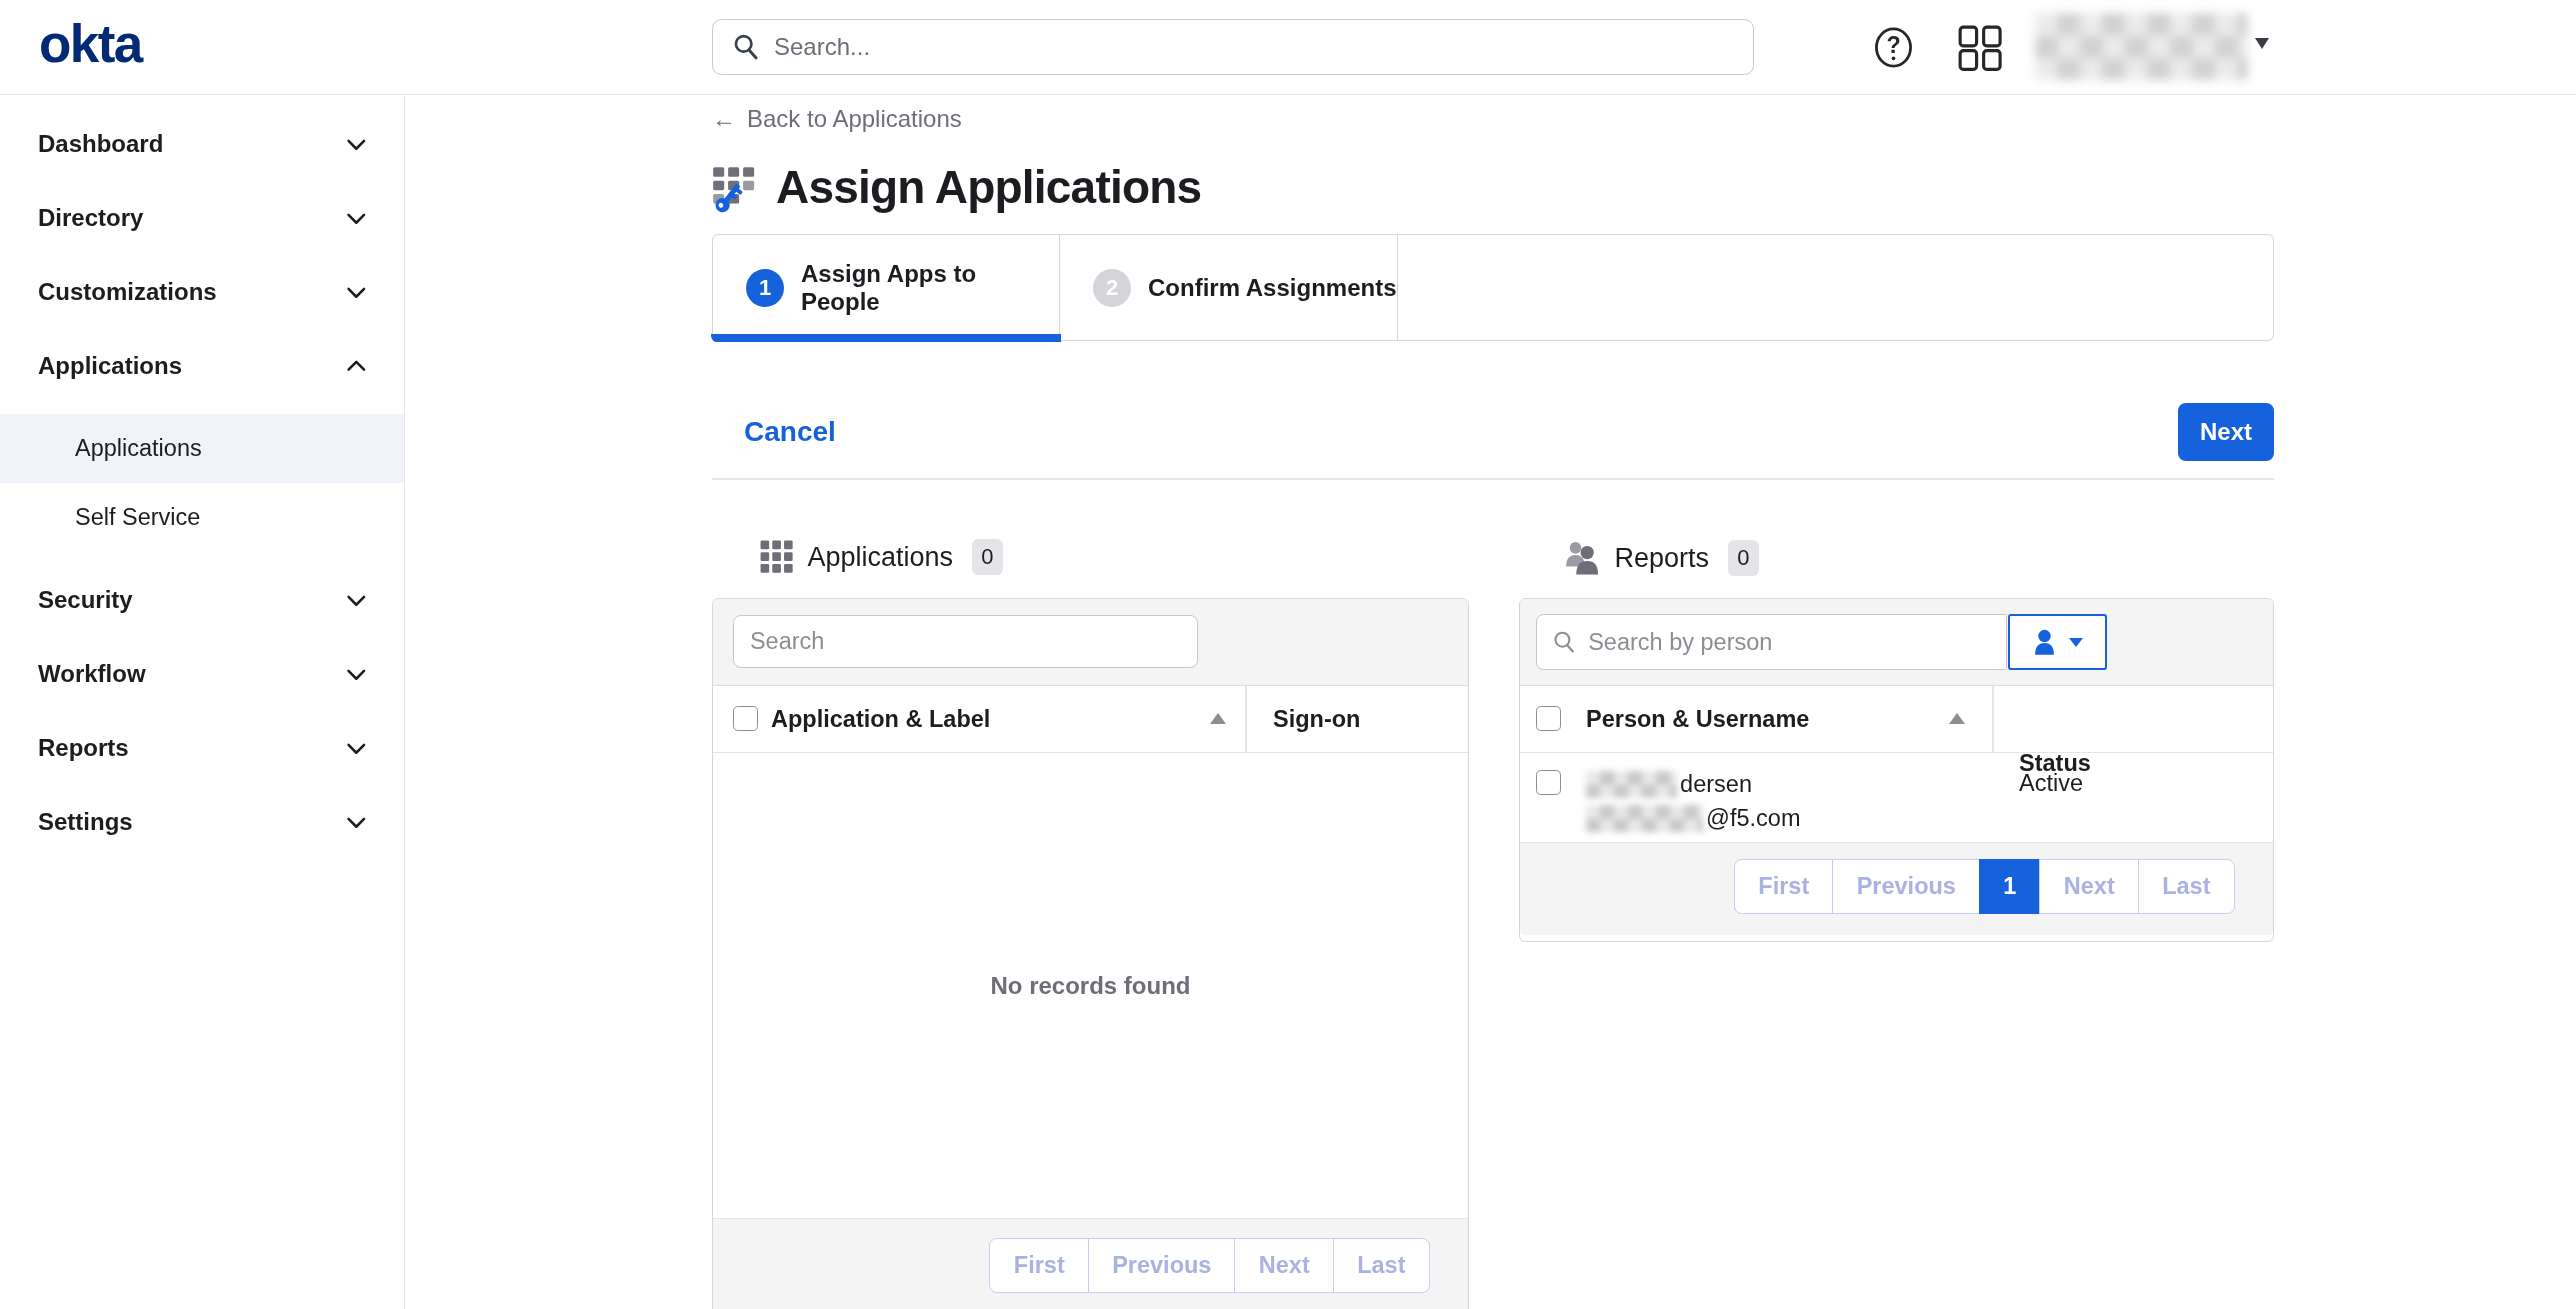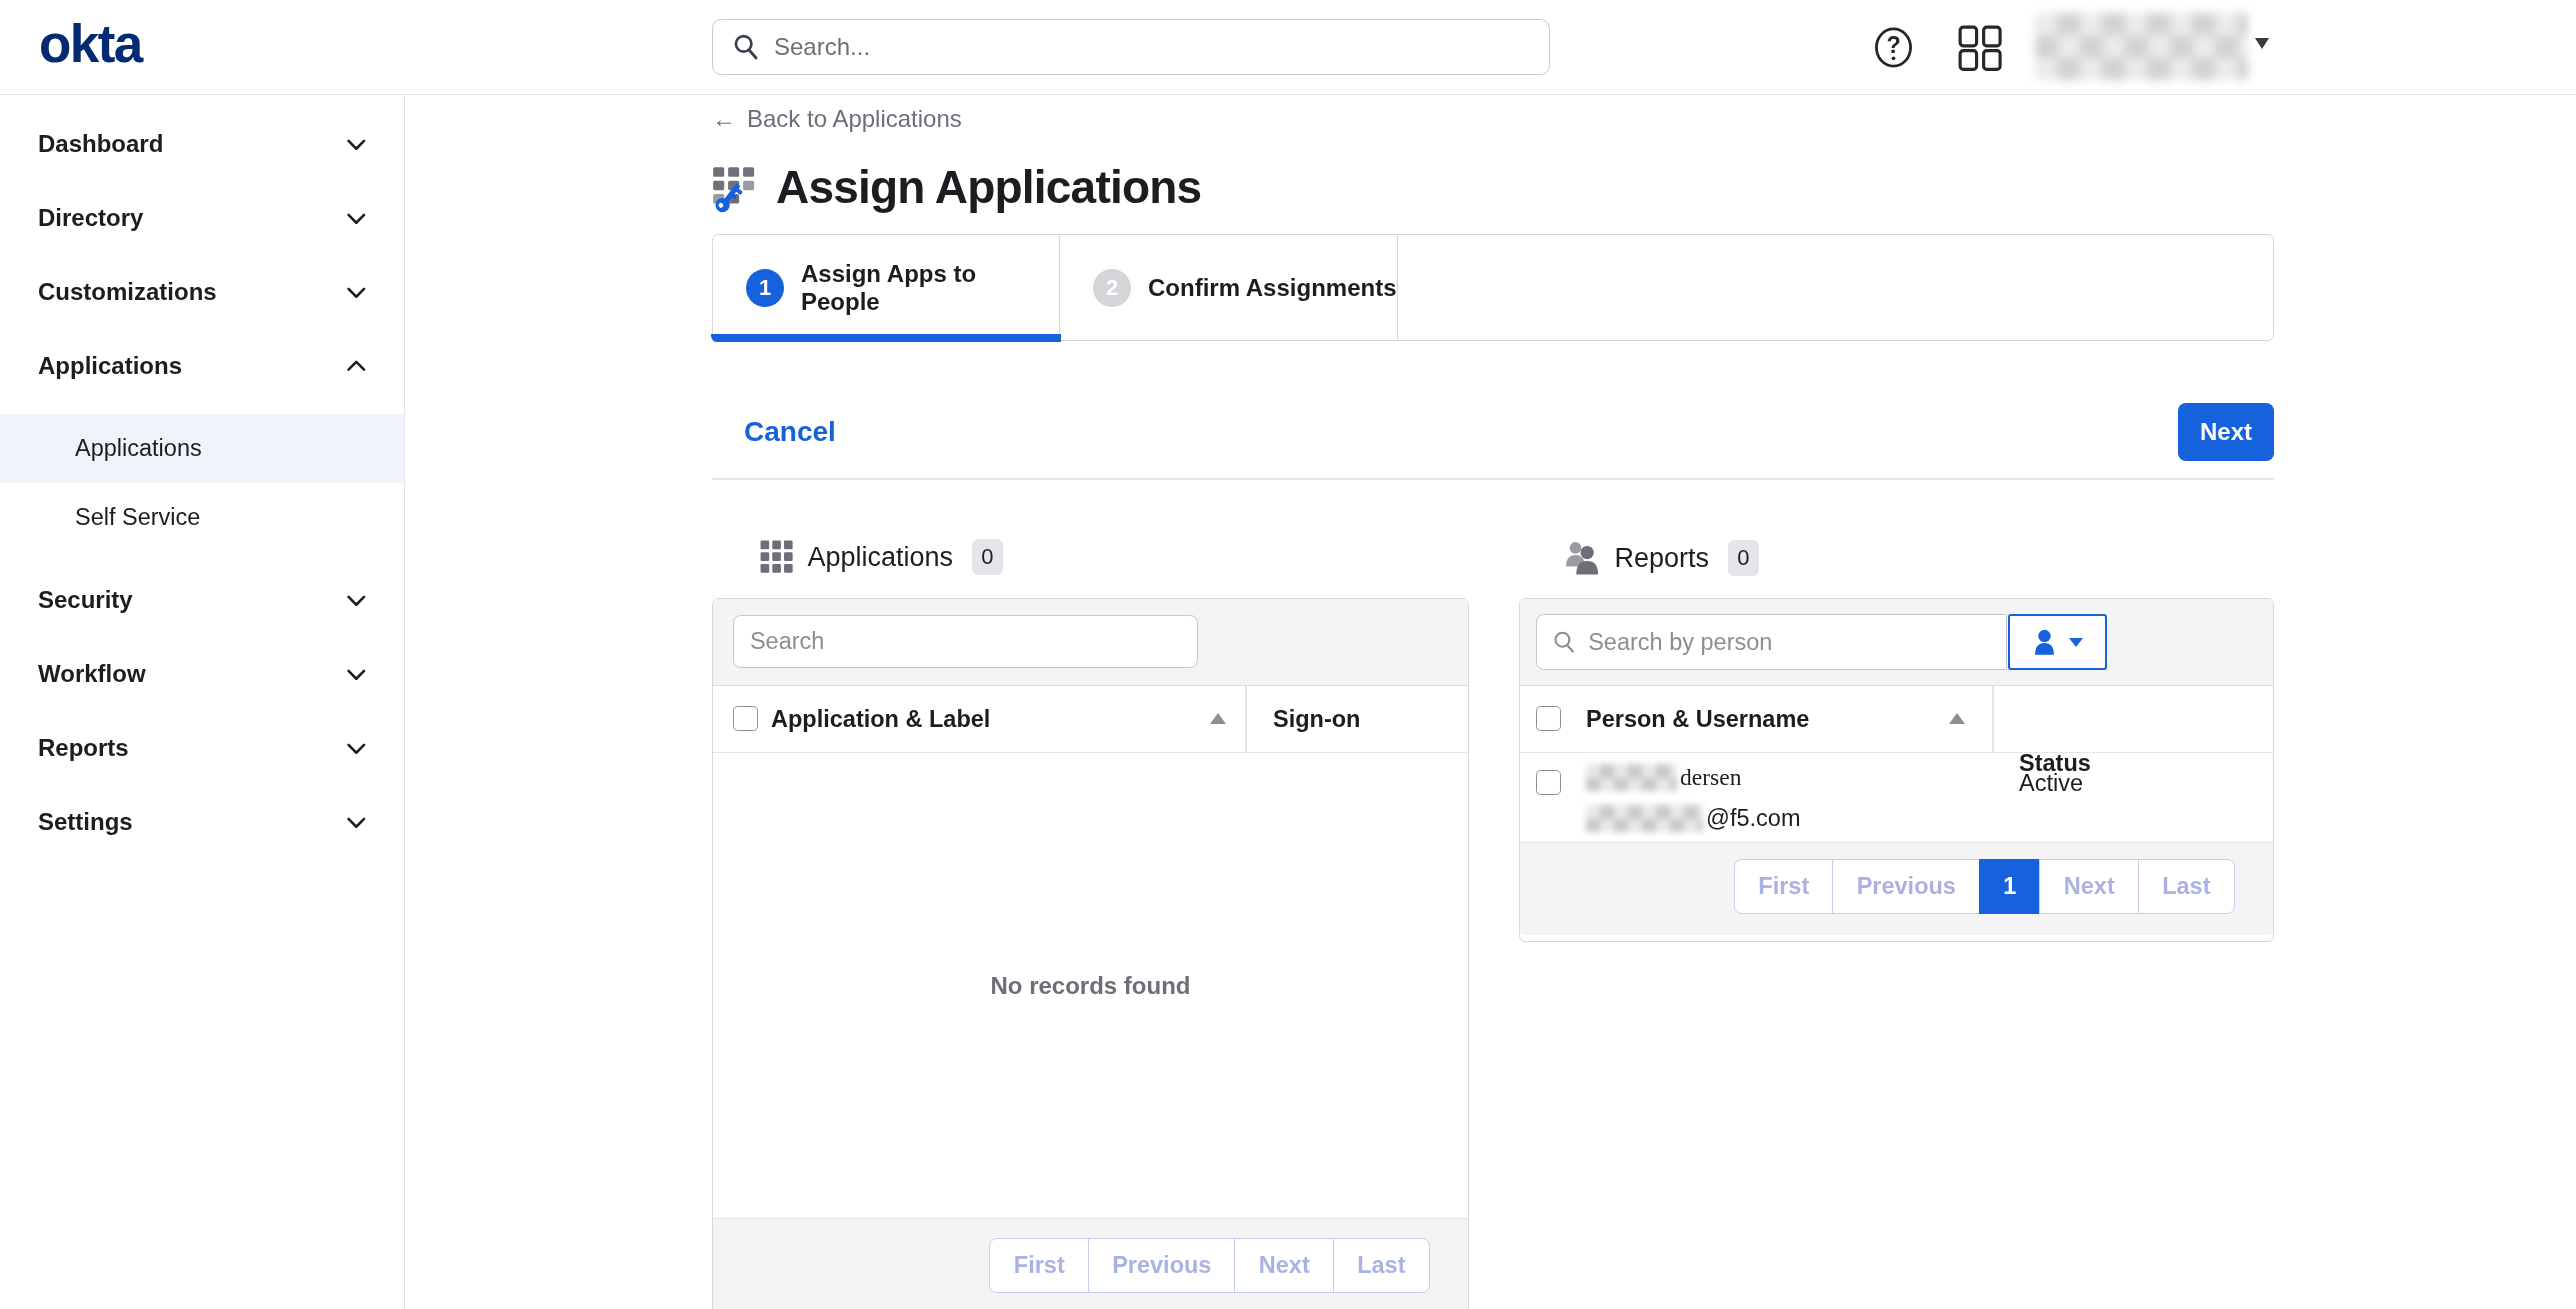--- a/index.html
+++ b/index.html
@@ -4,21 +4,21 @@
 <style>
   * { box-sizing: border-box; margin: 0; padding: 0; }
   html,body { width:2576px; height:1309px; background:#fff; overflow:hidden;
     font-family:"Liberation Sans", sans-serif; color:#1d1d21; }
 
   
   .topbar { position:absolute; left:0; top:0; width:2576px; height:95px;
     background:#fff; border-bottom:1.6px solid #e4e4e9; z-index:5; }
   .logo { position:absolute; left:39px; top:12.5px; font-size:53px; font-weight:700;
     color:#032a73; letter-spacing:-1.6px; }
-  .topbar-search { position:absolute; left:712px; top:19px; width:838px; height:56px;
+  .topbar-search { position:absolute; left:712px; top:19px; width:1042px; height:56px;
     border:1.6px solid #c9c9d1; border-radius:9.4px; background:#fff;
     display:flex; align-items:center; gap:14px; padding:0 19px; }
   .topbar-search input { border:none; outline:none; flex:1; font-size:24px;
     font-family:"Liberation Sans", sans-serif; color:#1d1d21; background:transparent; }
   .topbar-search input::placeholder { color:#6e6e78; }
   .tb-icon { position:absolute; cursor:pointer; }
   .mosaic { background:repeating-conic-gradient(#d2d2d2 0% 25%, #ebebeb 0% 50%) 0 0 / 45px 45px;
     filter:blur(4.7px); border-radius:3.1px; }
   .user-blur { position:absolute; left:2035px; top:12.5px; width:213px; height:67px; }
   .user-caret { position:absolute; left:2255px; top:38px; width:0; height:0;
@@ -331,21 +331,21 @@
     </div>
     <div class="thead">
       <div class="checkbox" style="left:15.6px; top:20.3px;"></div>
       <span class="th-label" style="left:66px;">Person &amp; Username</span>
       <div class="sort-tri" style="left:429px; top:26.6px;"></div>
       <div class="col-div" style="left:472px;"></div>
       <span class="th-label" style="left:499px;margin-top:44px;">Status</span>
     </div>
     <div class="prow">
       <div class="checkbox" style="left:15.6px; top:17px;"></div>
-      <div class="row-line" style="left:66px; top:11px;font-family:Liberation Serif, serif;">
+      <div class="row-line" style="left:66px; top:18px;">
         <span class="blur-chip" style="width:91px; height:26.6px;"></span>
         <span>dersen</span>
       </div>
       <div class="row-line" style="left:66px; top:52px;">
         <span class="blur-chip" style="width:117px; height:26.6px;"></span>
         <span>@f5.com</span>
       </div>
       <span style="position:absolute; left:499px; top:17px;">Active</span>
     </div>
     <div class="p-footer people-footer">

